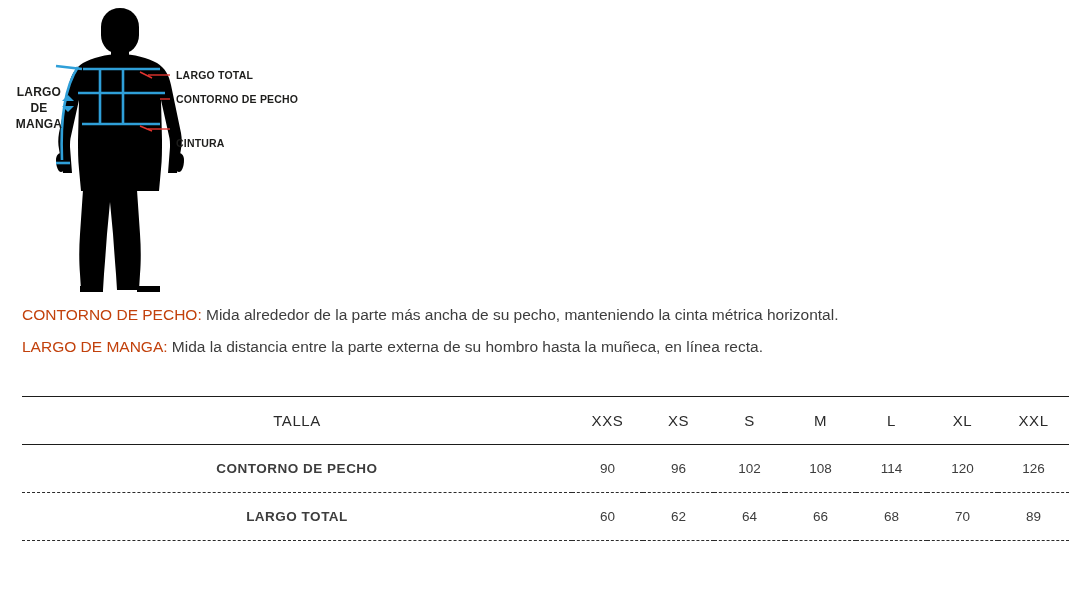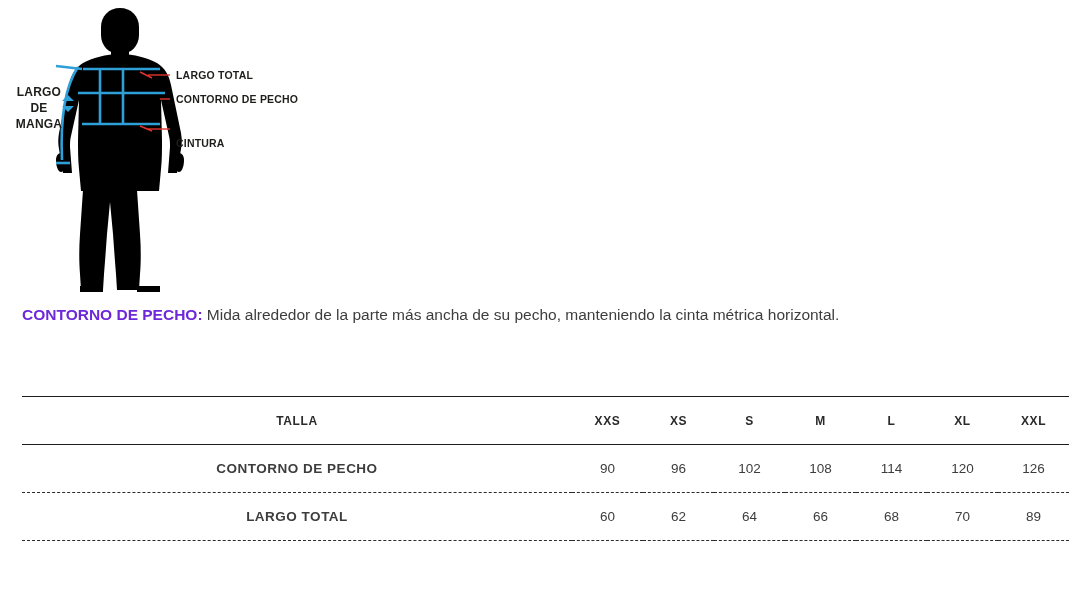--- a/index.html
+++ b/index.html
@@ -51,22 +51,22 @@
     width: 1040px;
   }
   .desc-line {
     font-size: 15.5px;
     line-height: 1.62;
     color: #3d3d3d;
     margin-bottom: 7px;
     white-space: nowrap;
   }
   .desc-line b {
-    color: #6d28d9;
-    font-weight: bold;
+    color: #c2410c;
+    font-weight: normal;
   }
 
   
   .size-table {
     position: absolute;
     left: 22px;
     top: 396px;
     width: 1047px;
     border-collapse: collapse;
     table-layout: fixed;
@@ -76,23 +76,23 @@
     font-size: 13.5px;
     color: #3d3d3d;
     text-align: center;
     padding: 0;
     height: 47px;
     vertical-align: middle;
   }
   .size-table thead th {
     border-top: 1px solid #1d1d1b;
     border-bottom: 1px solid #1d1d1b;
-    font-weight: bold;
+    font-weight: normal;
     letter-spacing: 0.6px;
-    font-size: 12px;
+    font-size: 15px;
     color: #2b2b2b;
   }
   .size-table tbody td {
     border-bottom: 1px dashed #2b2b2b;
   }
   .size-table tbody tr:first-child td {
     border-top: none;
   }
   .row-head {
     font-weight: bold;
@@ -205,20 +205,23 @@
   <div class="fig-label left-block" style="left:14px; top:84px; width:50px;">
     <div>LARGO</div>
     <div>DE</div>
     <div>MANGA</div>
   </div>
 </div>
 
 <div class="descriptions">
   <div class="desc-line">
     <b>CONTORNO DE PECHO:</b><span> Mida alrededor de la parte más ancha de su pecho, manteniendo la cinta métrica horizontal.</span>
+  </div>
+  <div class="desc-line">
+    <b>LARGO DE MANGA:</b><span> Mida la distancia entre la parte externa de su hombro hasta la muñeca, en línea recta.</span>
   </div>
 </div>
 
 <table class="size-table">
   <colgroup>
     <col class="c-label">
     <col class="c-size">
       <col class="c-size">
       <col class="c-size">
       <col class="c-size">

